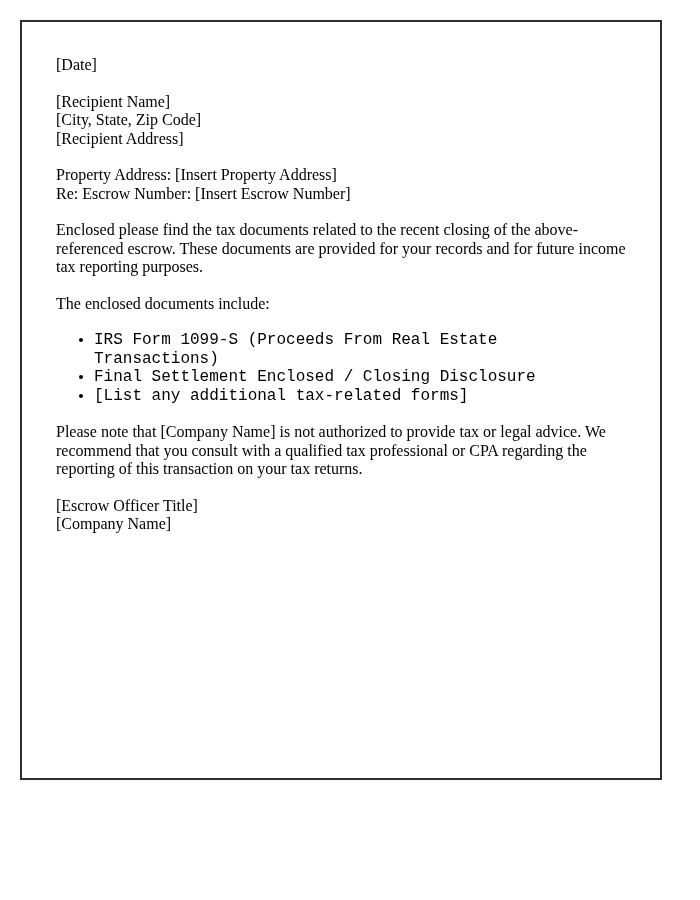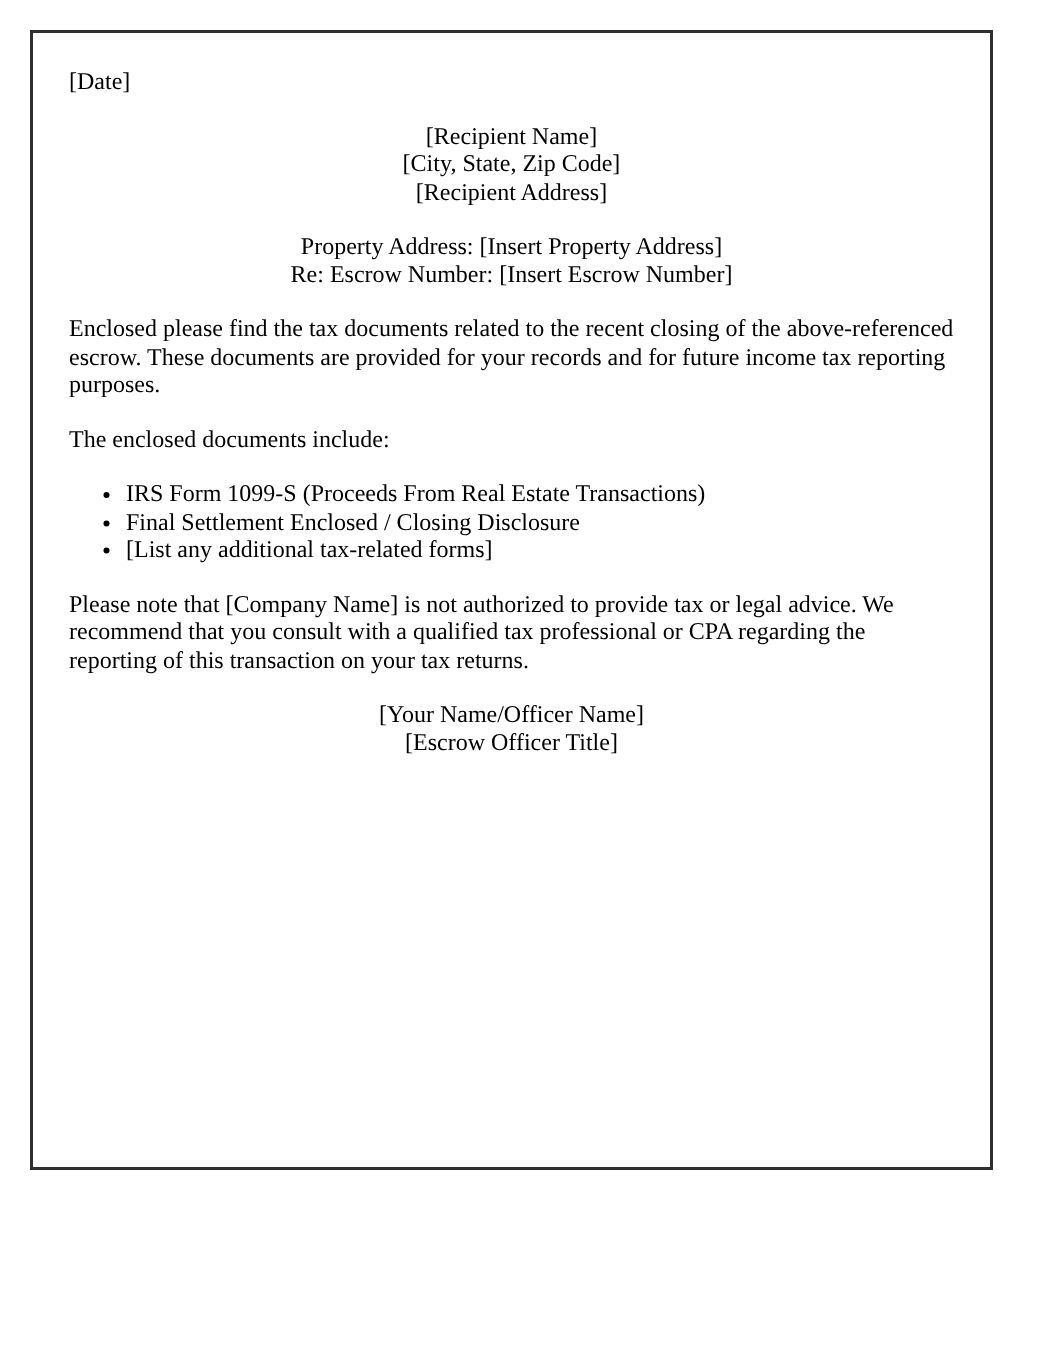--- a/index.html
+++ b/index.html
@@ -16,34 +16,35 @@
   }
   .letter-page {
     position: absolute;
     left: 20px;
     top: 20px;
     width: 642px;
     height: 760px;
     box-sizing: border-box;
     border: 2px solid #2f2f2f;
     background: #ffffff;
-    padding: 24px;
+    padding: 34px;
     overflow: hidden;
   }
   .letter-page p {
     margin: 0 0 18px 0;
     font-size: 16px;
     line-height: 18.5px;
   }
-  .line { display: block; text-align: center; }
+  .line { display: block; }
   ul.doc-list {
     margin: 0 0 18px 0;
     padding: 0 0 0 38px;
     font-size: 16px;
     line-height: 18.5px;
+    font-family: Liberation Mono, monospace;
   }
   ul.doc-list li {
     list-style-type: disc;
     margin: 0;
     padding: 0;
   }
 </style>
 </head>
 <body>
 
@@ -71,17 +72,17 @@
     <li>IRS Form 1099-S (Proceeds From Real Estate Transactions)</li>
     <li>Final Settlement Enclosed / Closing Disclosure</li>
     <li>[List any additional tax-related forms]</li>
   </ul>
 
   <p>Please note that [Company Name] is not authorized to provide tax or legal advice. We recommend that you consult with a qualified tax professional or CPA regarding the reporting of this transaction on your tax returns.</p>
 
 
 
   <p>
-    <span class="line">[Your Name/Officer Name]</span>
     <span class="line">[Escrow Officer Title]</span>
+    <span class="line">[Company Name]</span>
   </p>
 
 </div>
 
 </body></html>

